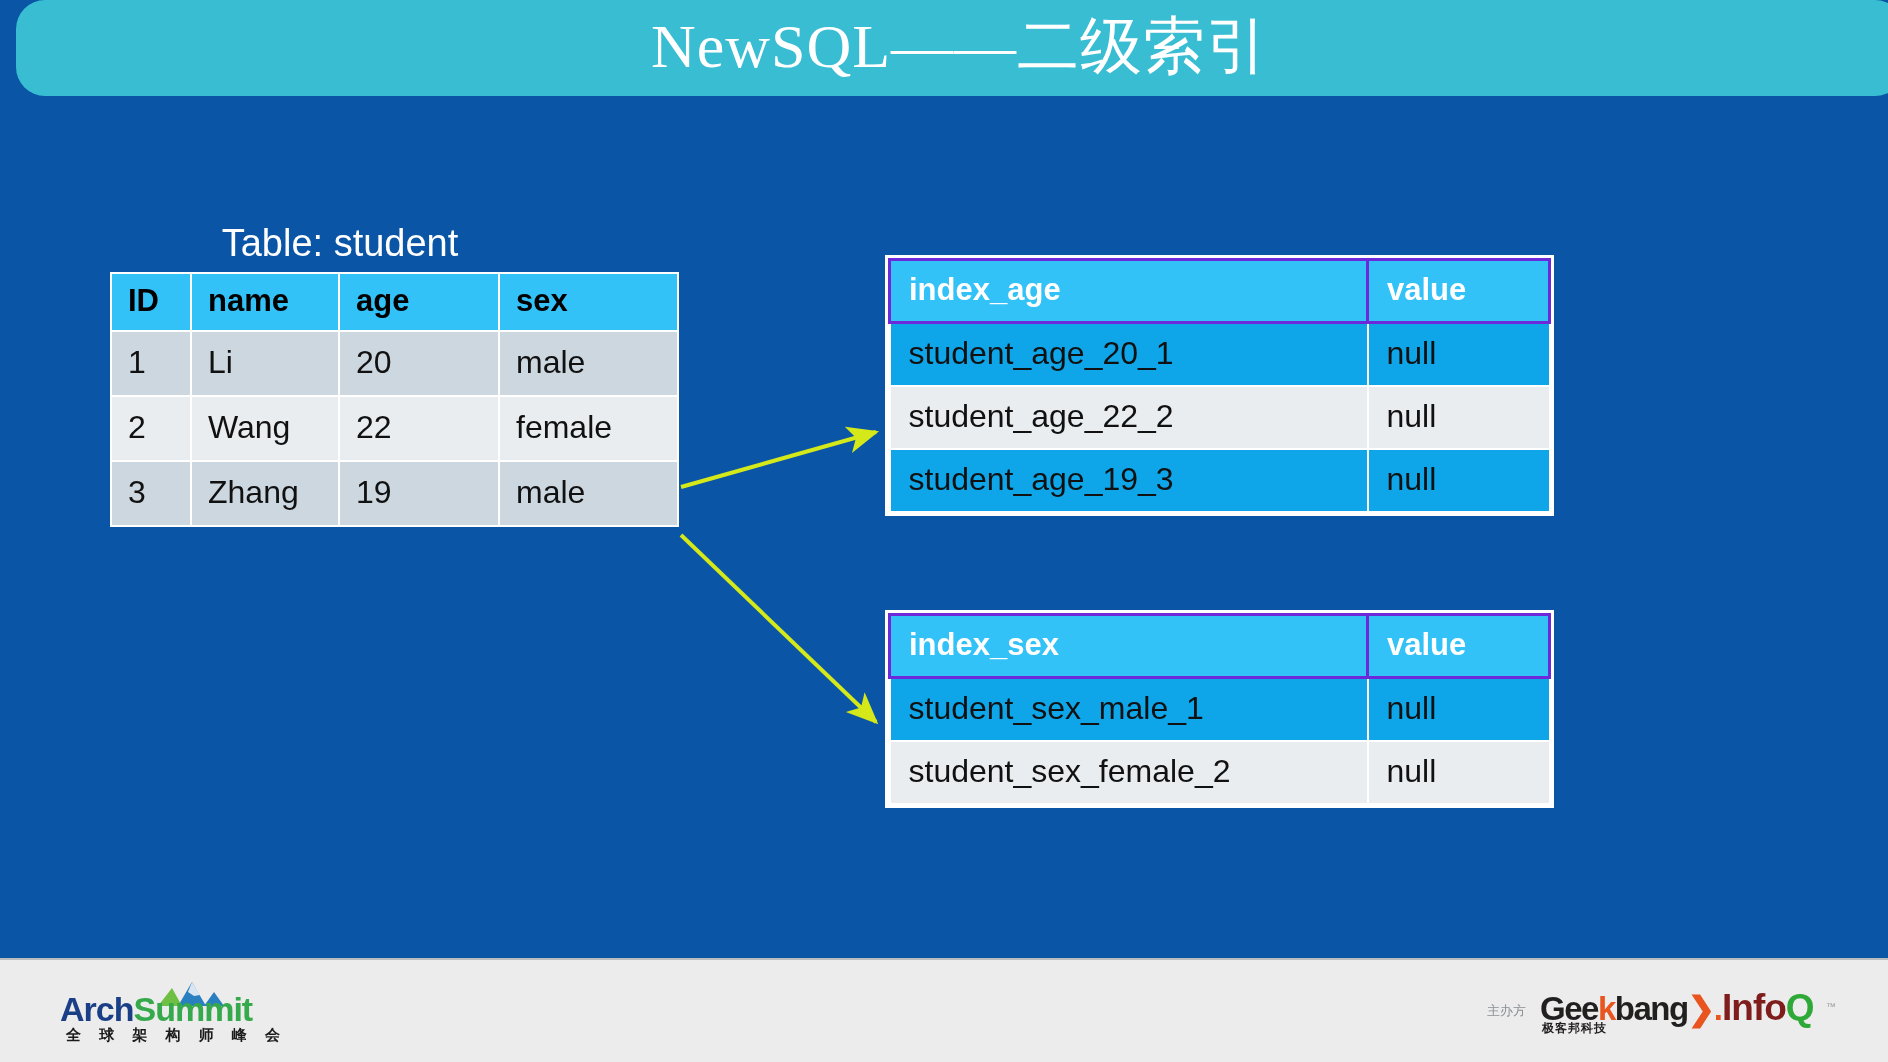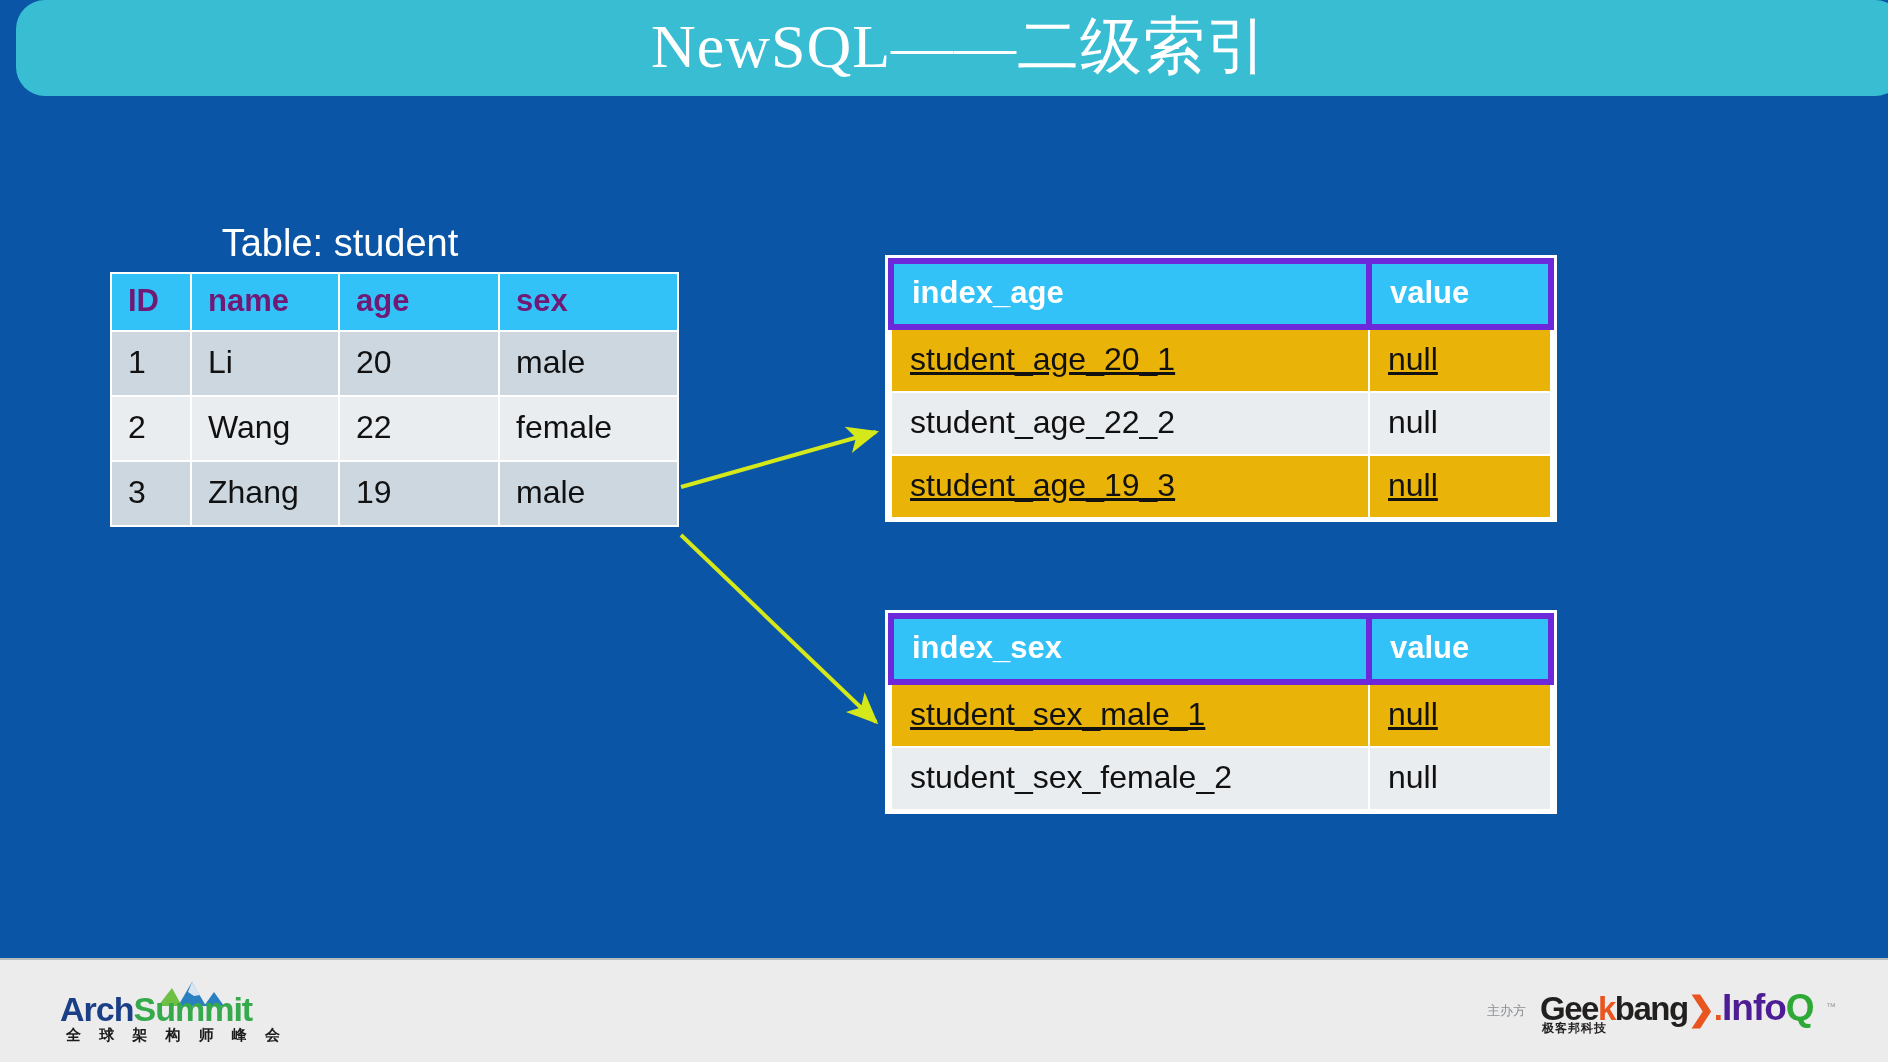--- a/index.html
+++ b/index.html
@@ -71,21 +71,21 @@
     border-collapse: collapse;
     table-layout: fixed;
     background: #ffffff;
   }
   #student-table col.c-id   { width: 80px; }
   #student-table col.c-name { width: 148px; }
   #student-table col.c-age  { width: 160px; }
   #student-table col.c-sex  { width: 179px; }
   #student-table th {
     background: #33c2f8;
-    color: #701a75;
+    color: #000000;
     font-size: 31px;
     font-weight: bold;
     text-align: left;
     padding: 9px 0 11px 16px;
     border: 2px solid #ffffff;
     font-family: "Liberation Sans", sans-serif;
   }
   #student-table td {
     color: #111111;
     font-size: 32px;
@@ -108,32 +108,32 @@
   }
   .index-table col.c-key { width: 478px; }
   .index-table col.c-val { width: 182px; }
   .index-table th {
     background: #33c2f8;
     color: #ffffff;
     font-size: 31px;
     font-weight: bold;
     text-align: left;
     padding: 11px 0 13px 18px;
-    border: 6px solid #6d28d9;
+    border: 3px solid #6d28d9;
     font-family: "Liberation Sans", sans-serif;
   }
   .index-table td {
     color: #111111;
     font-size: 32px;
     text-align: left;
     padding: 11px 0 13px 18px;
     border: 2px solid #ffffff;
     font-family: "Liberation Sans", sans-serif;
   }
-  .index-table tr.band-a td { background: #eab308; text-decoration: underline; }
+  .index-table tr.band-a td { background: #0ea5e9; }
   .index-table tr.band-b td { background: #e9edf0; }
 
   #index-age-table { left: 888px; top: 258px; }
   #index-sex-table { left: 888px; top: 613px; }
 
   
   #arrows {
     position: absolute;
     left: 0; top: 0;
     width: 1888px;
@@ -238,21 +238,21 @@
   }
   #iq-word {
     position: absolute;
     left: 0; top: 0px;
     font-size: 37px;
     font-weight: bold;
     font-family: "Liberation Sans", sans-serif;
     letter-spacing: -1px;
     white-space: nowrap;
   }
-  #iq-info { color: #4c1d95; }
+  #iq-info { color: #7f1d1d; }
   #iq-q { color: #2ea836; }
   #iq-tm {
     position: absolute;
     left: 104px;
     top: 14px;
     font-size: 10px;
     color: #9a9da0;
     font-family: "Liberation Sans", sans-serif;
   }
 </style>

